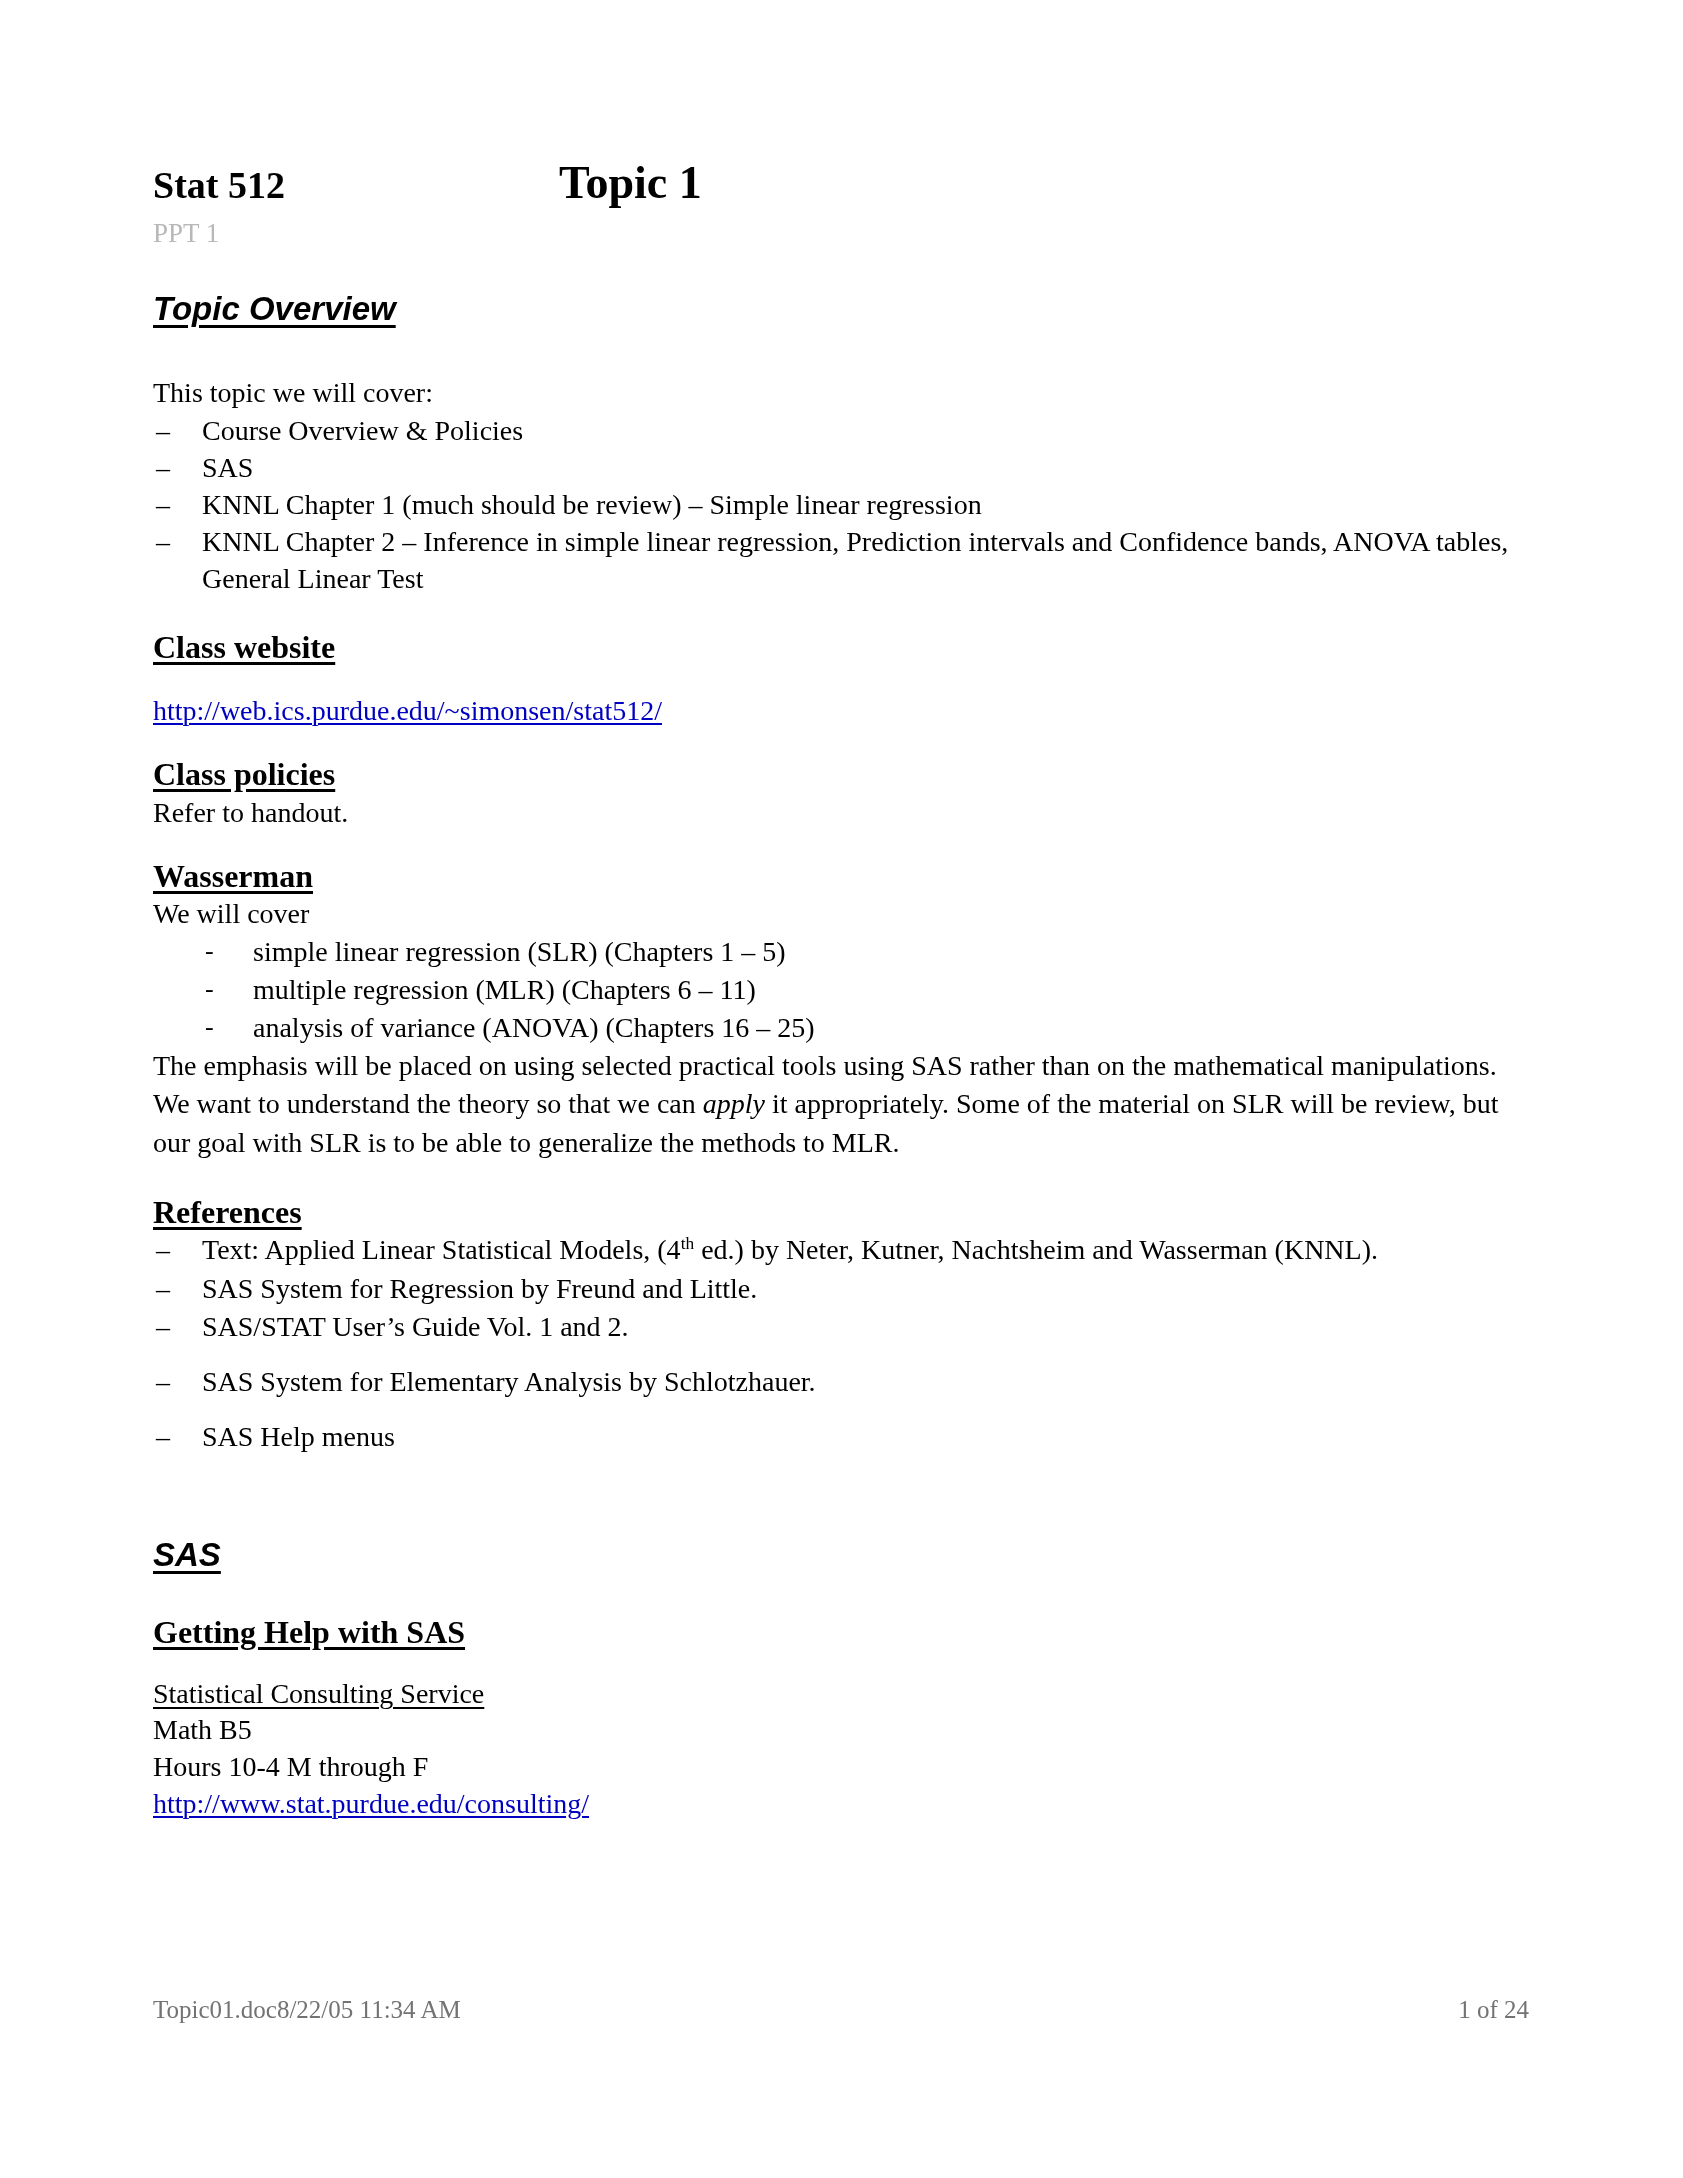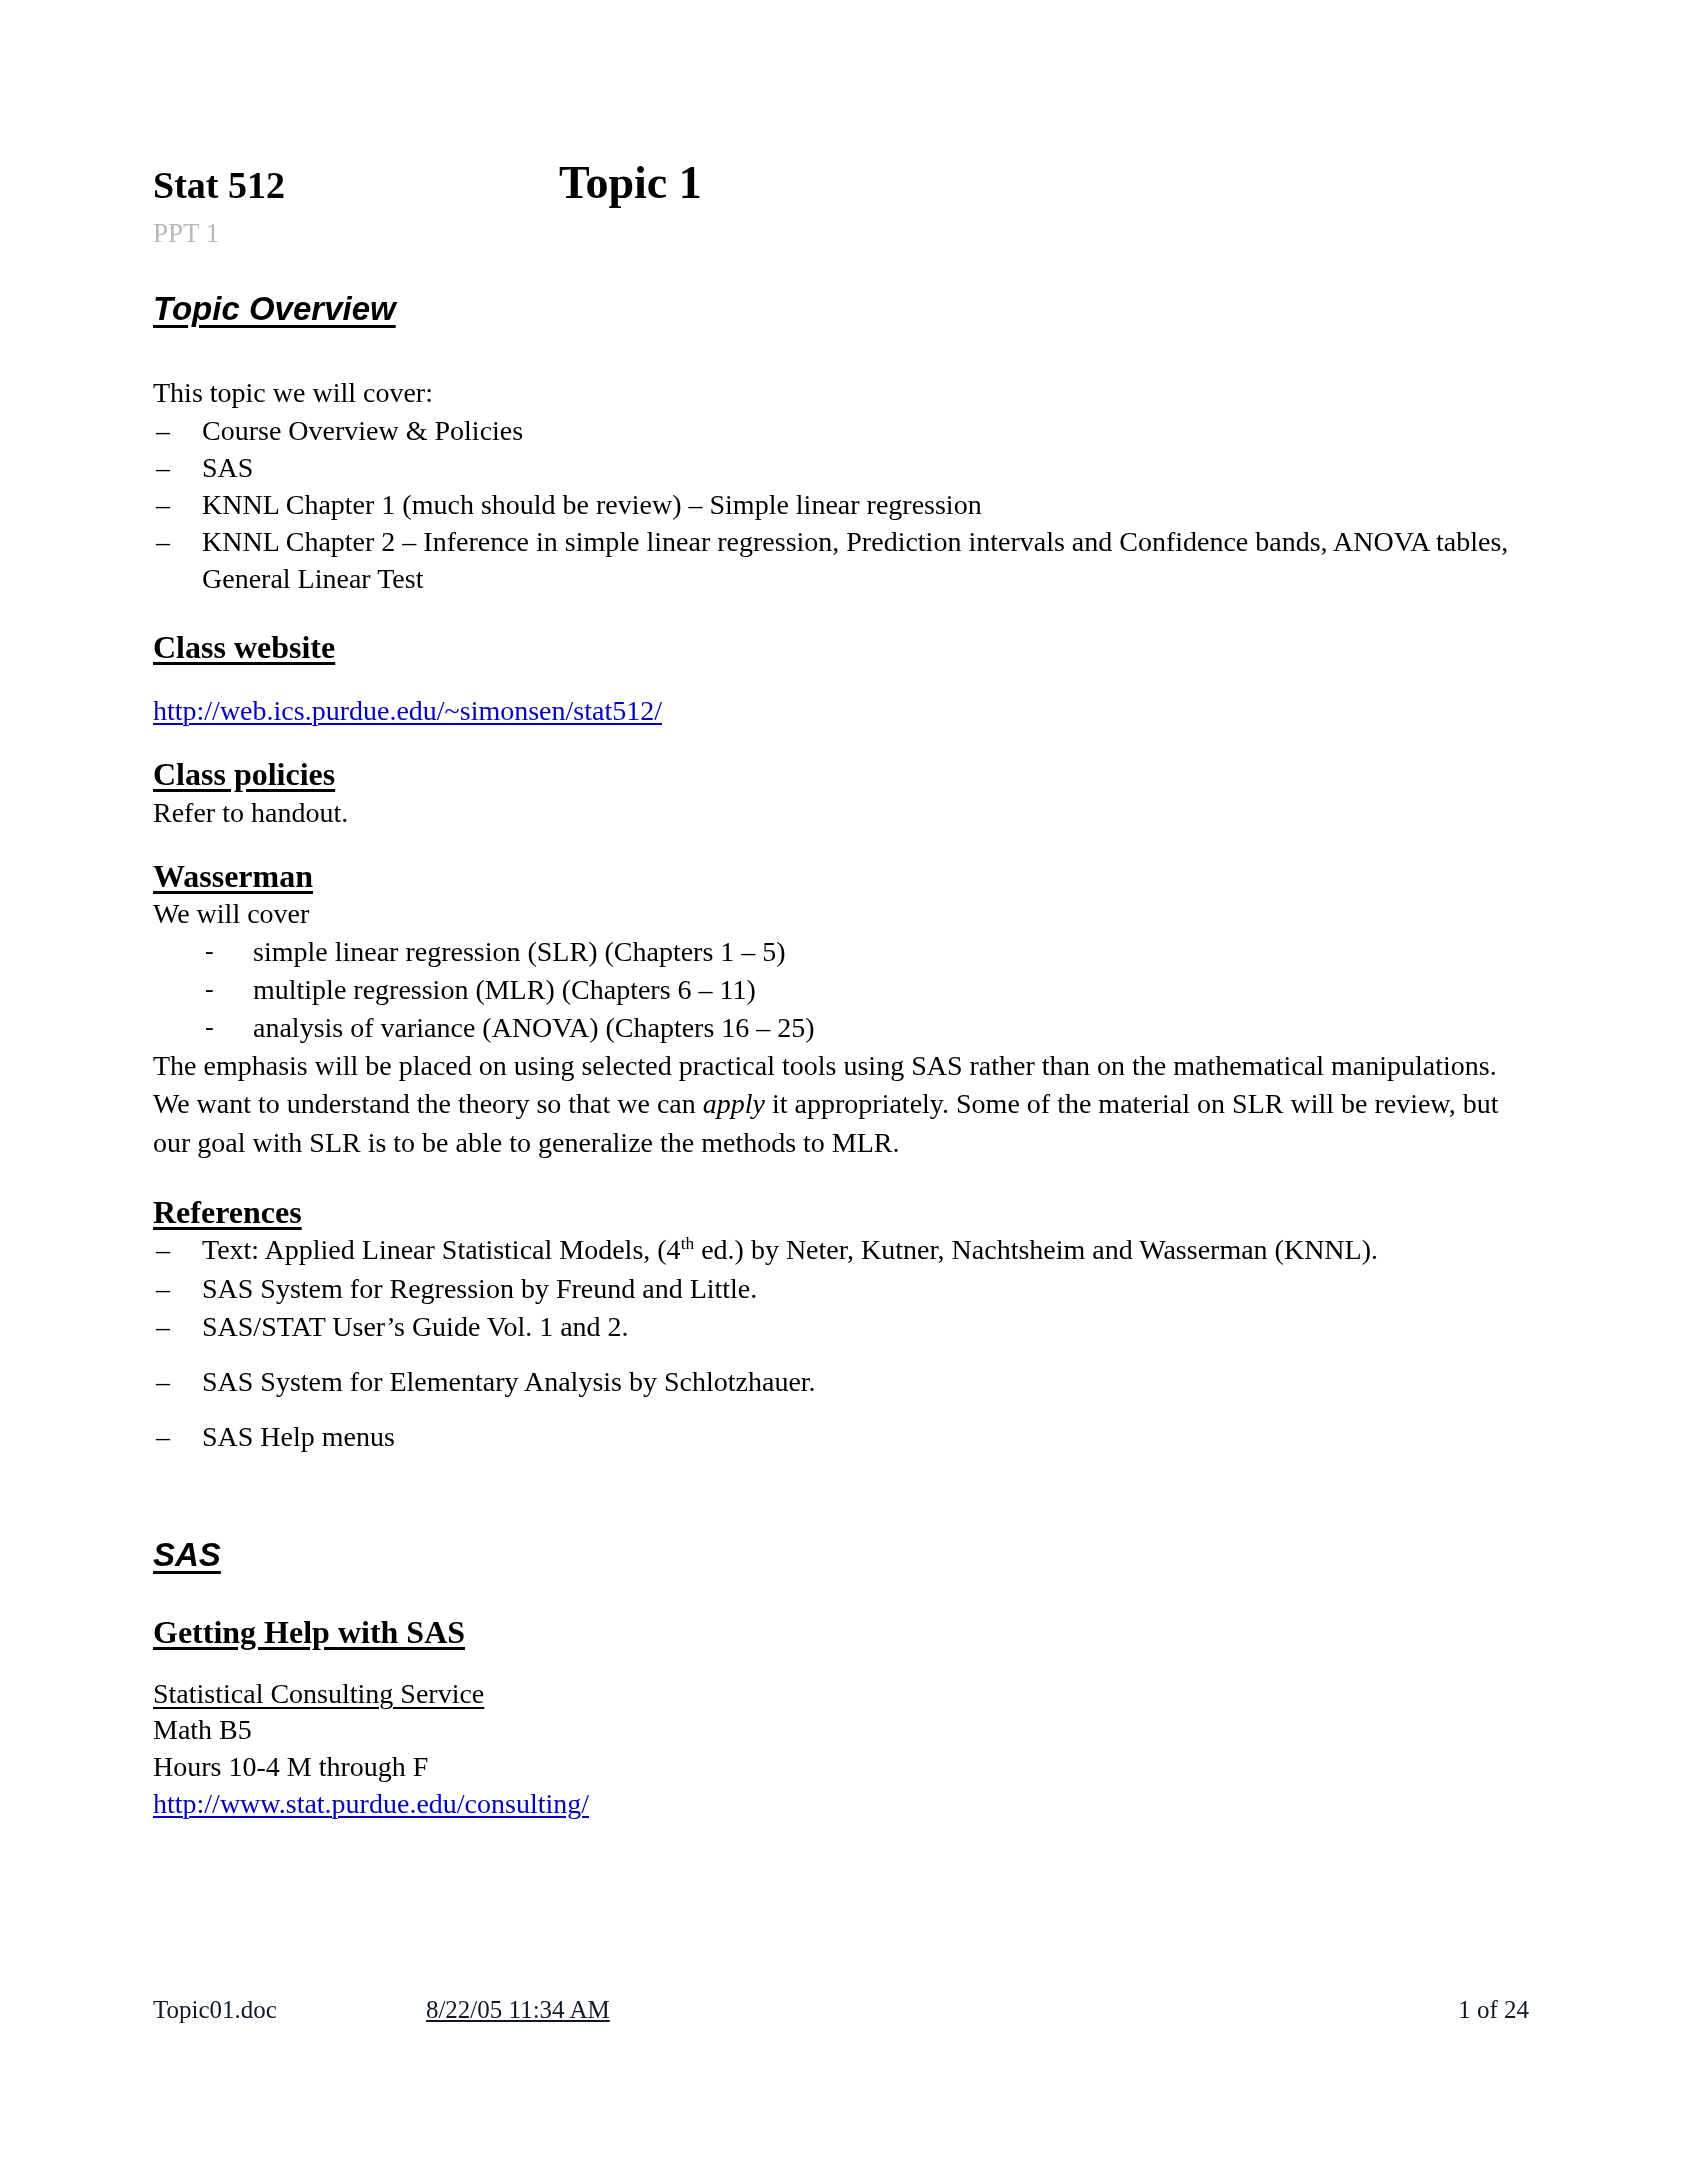--- a/index.html
+++ b/index.html
@@ -196,24 +196,24 @@
   .footer {
     position: absolute;
     left: 153px;
     top: 1996px;
     width: 1376px;
     display: flex;
     justify-content: space-between;
     align-items: baseline;
     font-family: "Liberation Serif", "DejaVu Serif", serif;
     font-size: 25px;
-    color: #0f172a;
+    color: #737373;
   }
   .footer .f-left  { flex: 0 0 auto; }
-  .footer .f-mid   { flex: 0 0 auto; margin-left: 149px; margin-right: auto; text-decoration: underline; }
+  .footer .f-mid   { flex: 0 0 auto; margin-right: auto; }
   .footer .f-right { flex: 0 0 auto; }
 </style>
 </head>
 <body>
 
 <div class="page">
 
   <div class="content">
 
     <div class="title-row">

